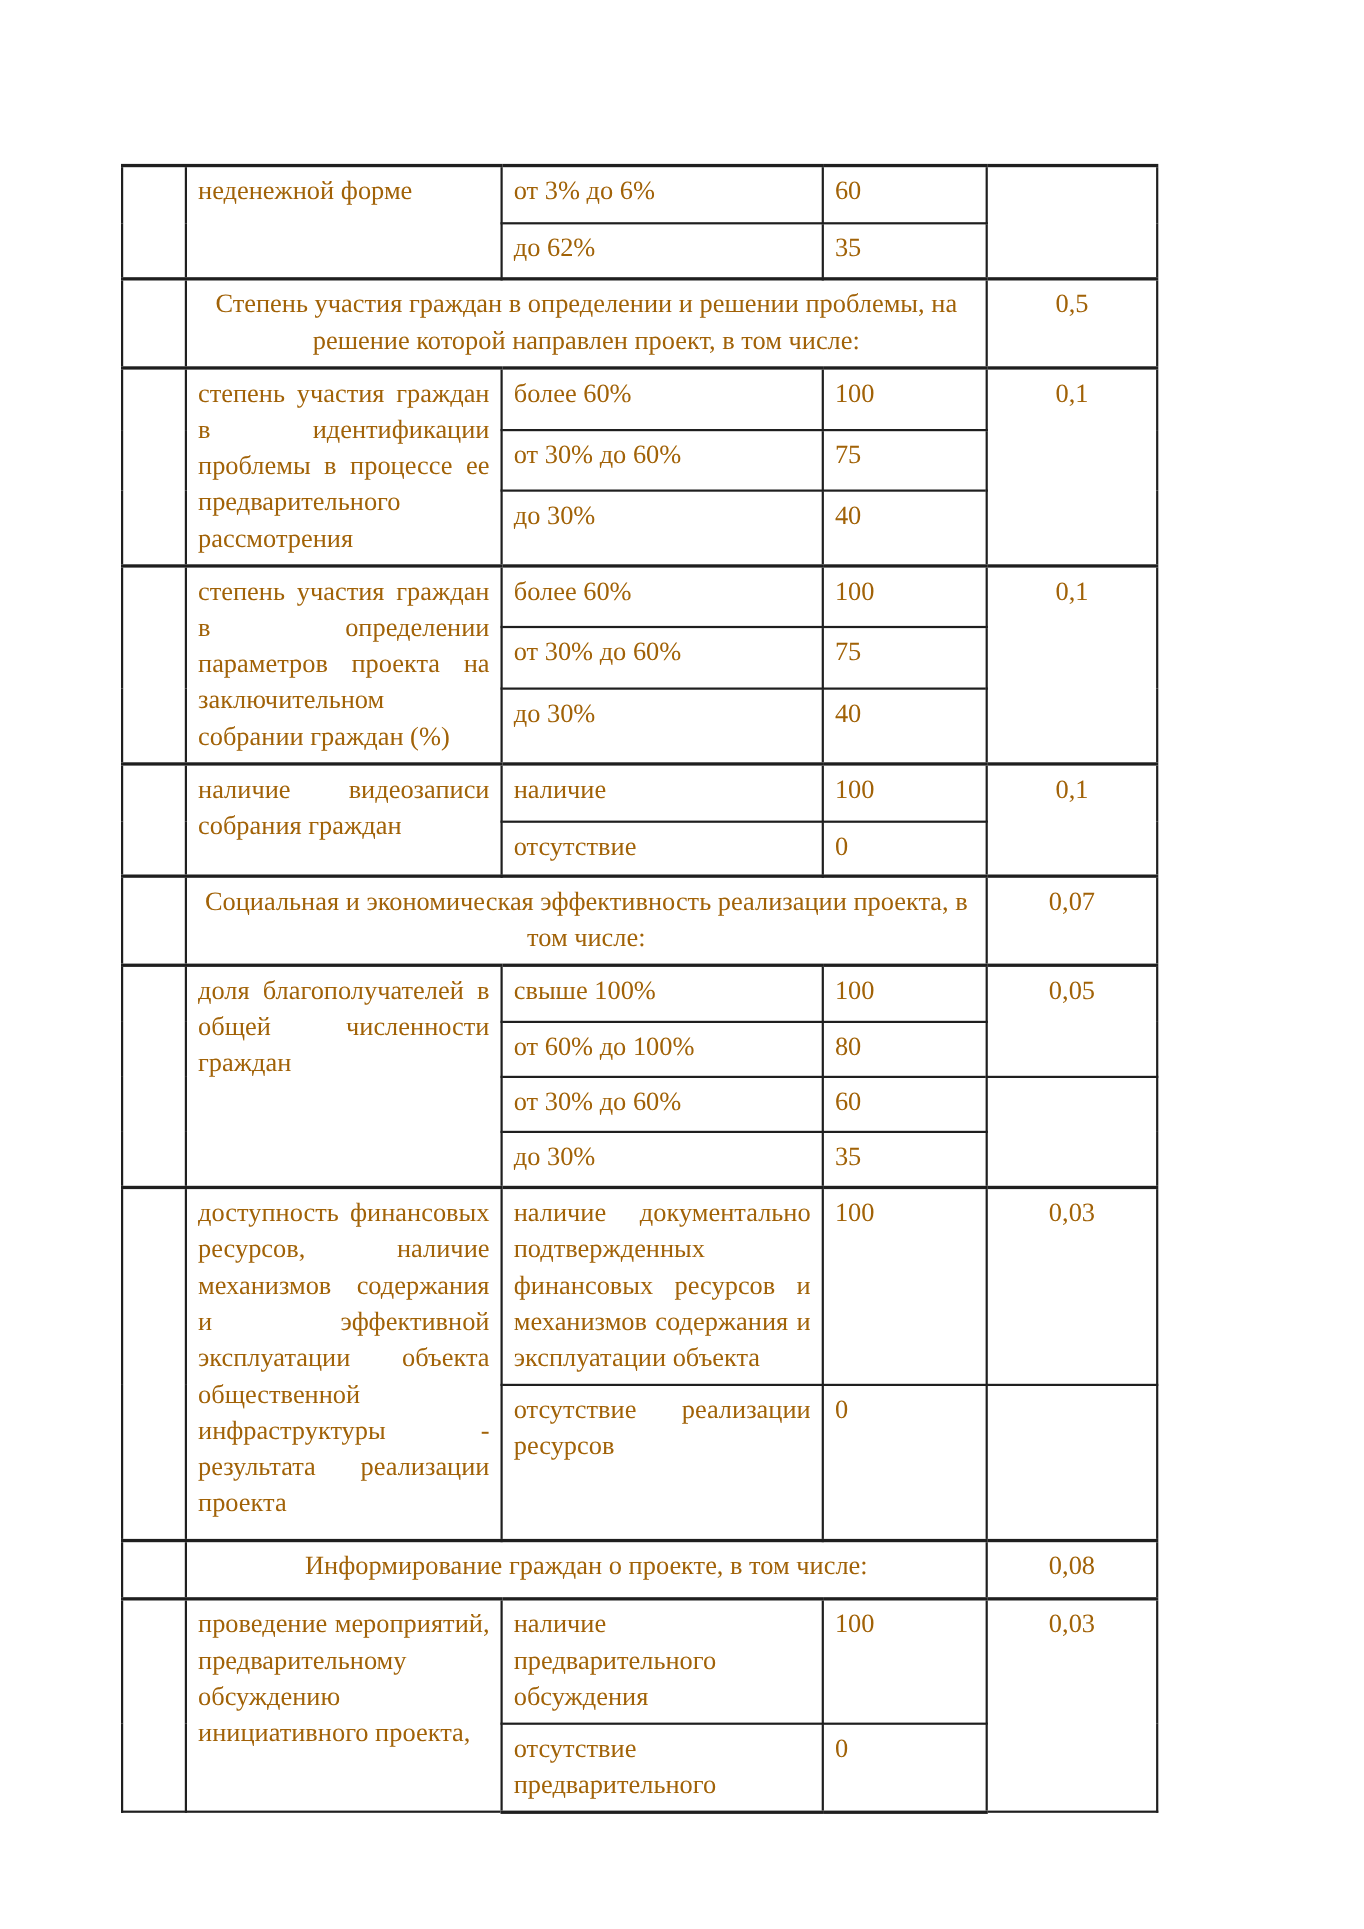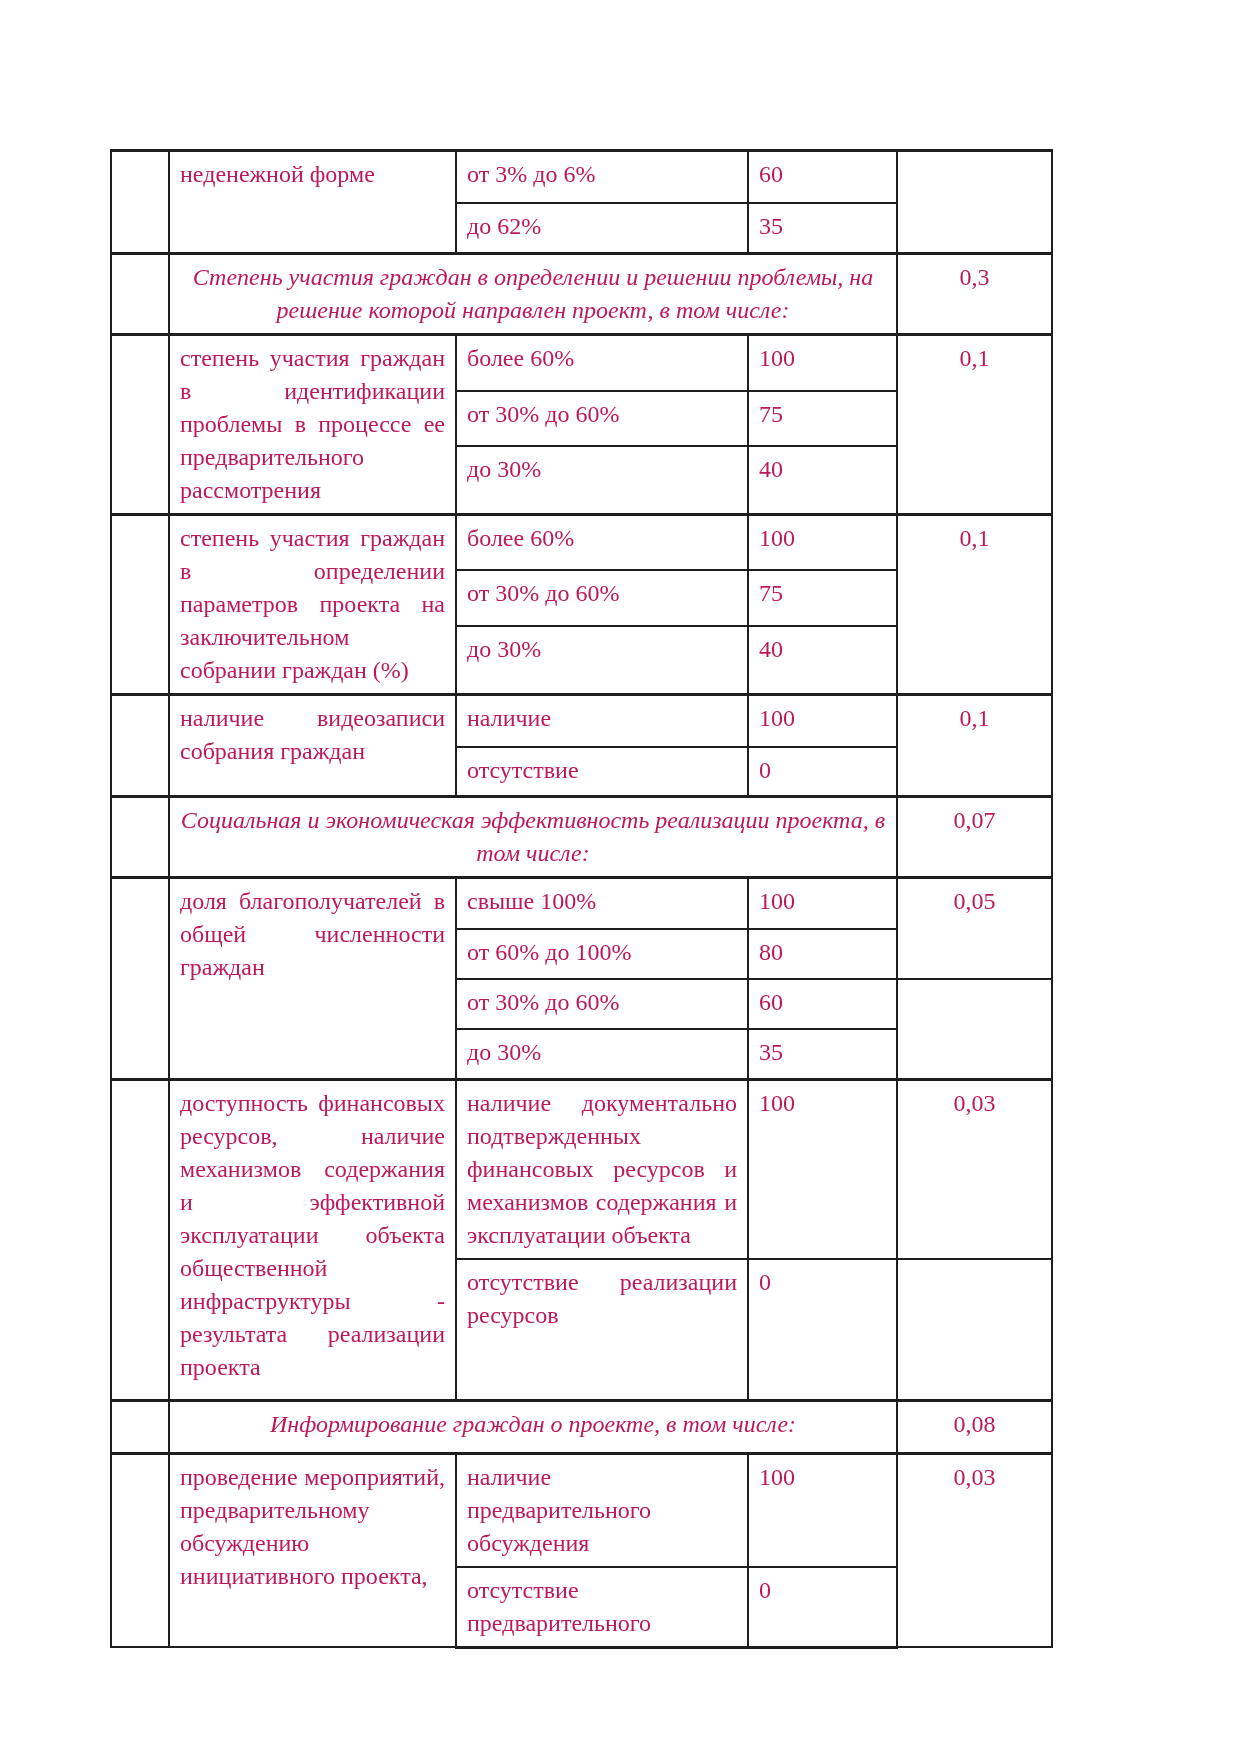--- a/index.html
+++ b/index.html
@@ -1,30 +1,30 @@
 <!DOCTYPE html>
 <html><head>
 <meta charset="utf-8">
 <style>
   html,body{margin:0;padding:0;background:#ffffff;}
   .page{position:relative;width:1240px;height:1754px;background:#ffffff;overflow:hidden;
-        font-family:"Liberation Serif","DejaVu Serif",serif;color:#be185d;}
+        font-family:"Liberation Serif","DejaVu Serif",serif;color:#a16207;}
   table.grid{position:absolute;left:110px;top:149px;width:941px;
              border-collapse:collapse;table-layout:fixed;
              font-size:24px;line-height:33px;}
   table.grid td{border:2px solid #1f1f1f;padding:6px 10px;vertical-align:top;
                 overflow:hidden;word-wrap:break-word;}
   tr.g > td{border-top-width:3px;}
   tr.last > td{border-bottom-width:3px;}
   td.c-num{padding:0;}
   td.c-crit{text-align:justify;padding-top:7px;}
   td.c-range{text-align:justify;padding-top:8px;}
   td.c-score{text-align:left;padding-top:8px;}
   td.c-weight{text-align:center;padding-top:8px;}
-  td.c-section{text-align:center;vertical-align:middle;padding:4px 12px;font-style:italic;}
+  td.c-section{text-align:center;vertical-align:middle;padding:4px 12px;}
 </style>
 </head>
 <body>
 
 <div class="page">
   <table class="grid">
     <colgroup>
       <col style="width:58px">
         <col style="width:287px">
         <col style="width:292px">
@@ -41,21 +41,21 @@
       <td class="c-weight" rowspan="2"></td>
     </tr>
     <tr style="height:51px">
       <td class="c-range">до 62%</td>
       <td class="c-score">35</td>
     </tr>
 
     <tr class="g" style="height:79px">
       <td class="c-num"></td>
       <td class="c-section" colspan="3">Степень участия граждан в определении и решении проблемы, на решение которой направлен проект, в том числе:</td>
-      <td class="c-weight">0,3</td>
+      <td class="c-weight">0,5</td>
     </tr>
 
     <tr class="g" style="height:52px">
       <td class="c-num" rowspan="3"></td>
       <td class="c-crit" rowspan="3">степень участия граждан в идентификации проблемы в процессе ее предварительного рассмотрения</td>
       <td class="c-range">более 60%</td>
       <td class="c-score">100</td>
       <td class="c-weight" rowspan="3">0,1</td>
     </tr>
     <tr style="height:51px">

